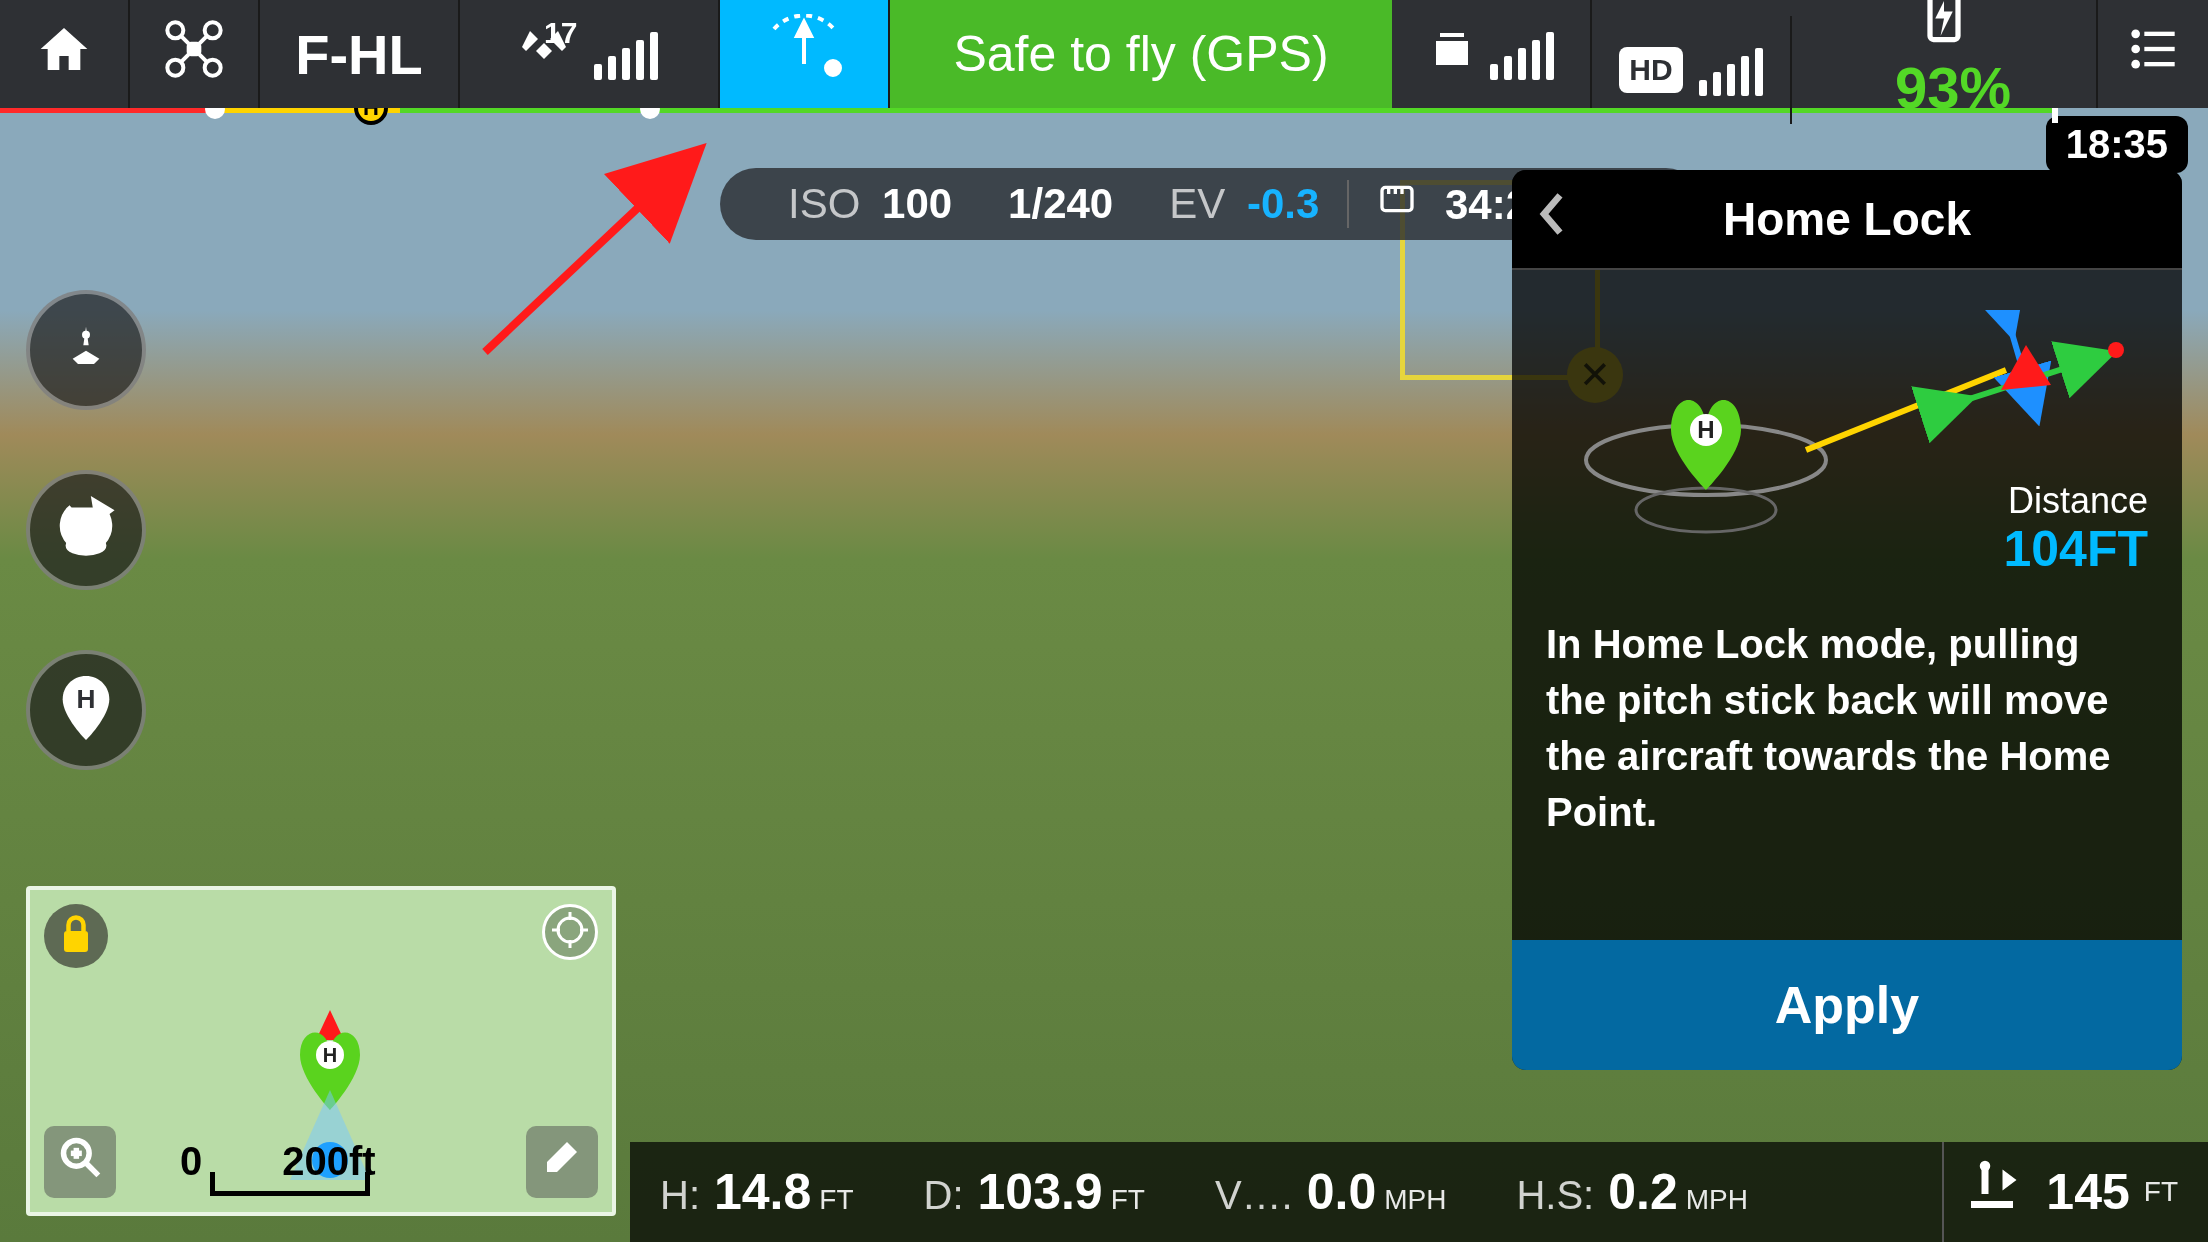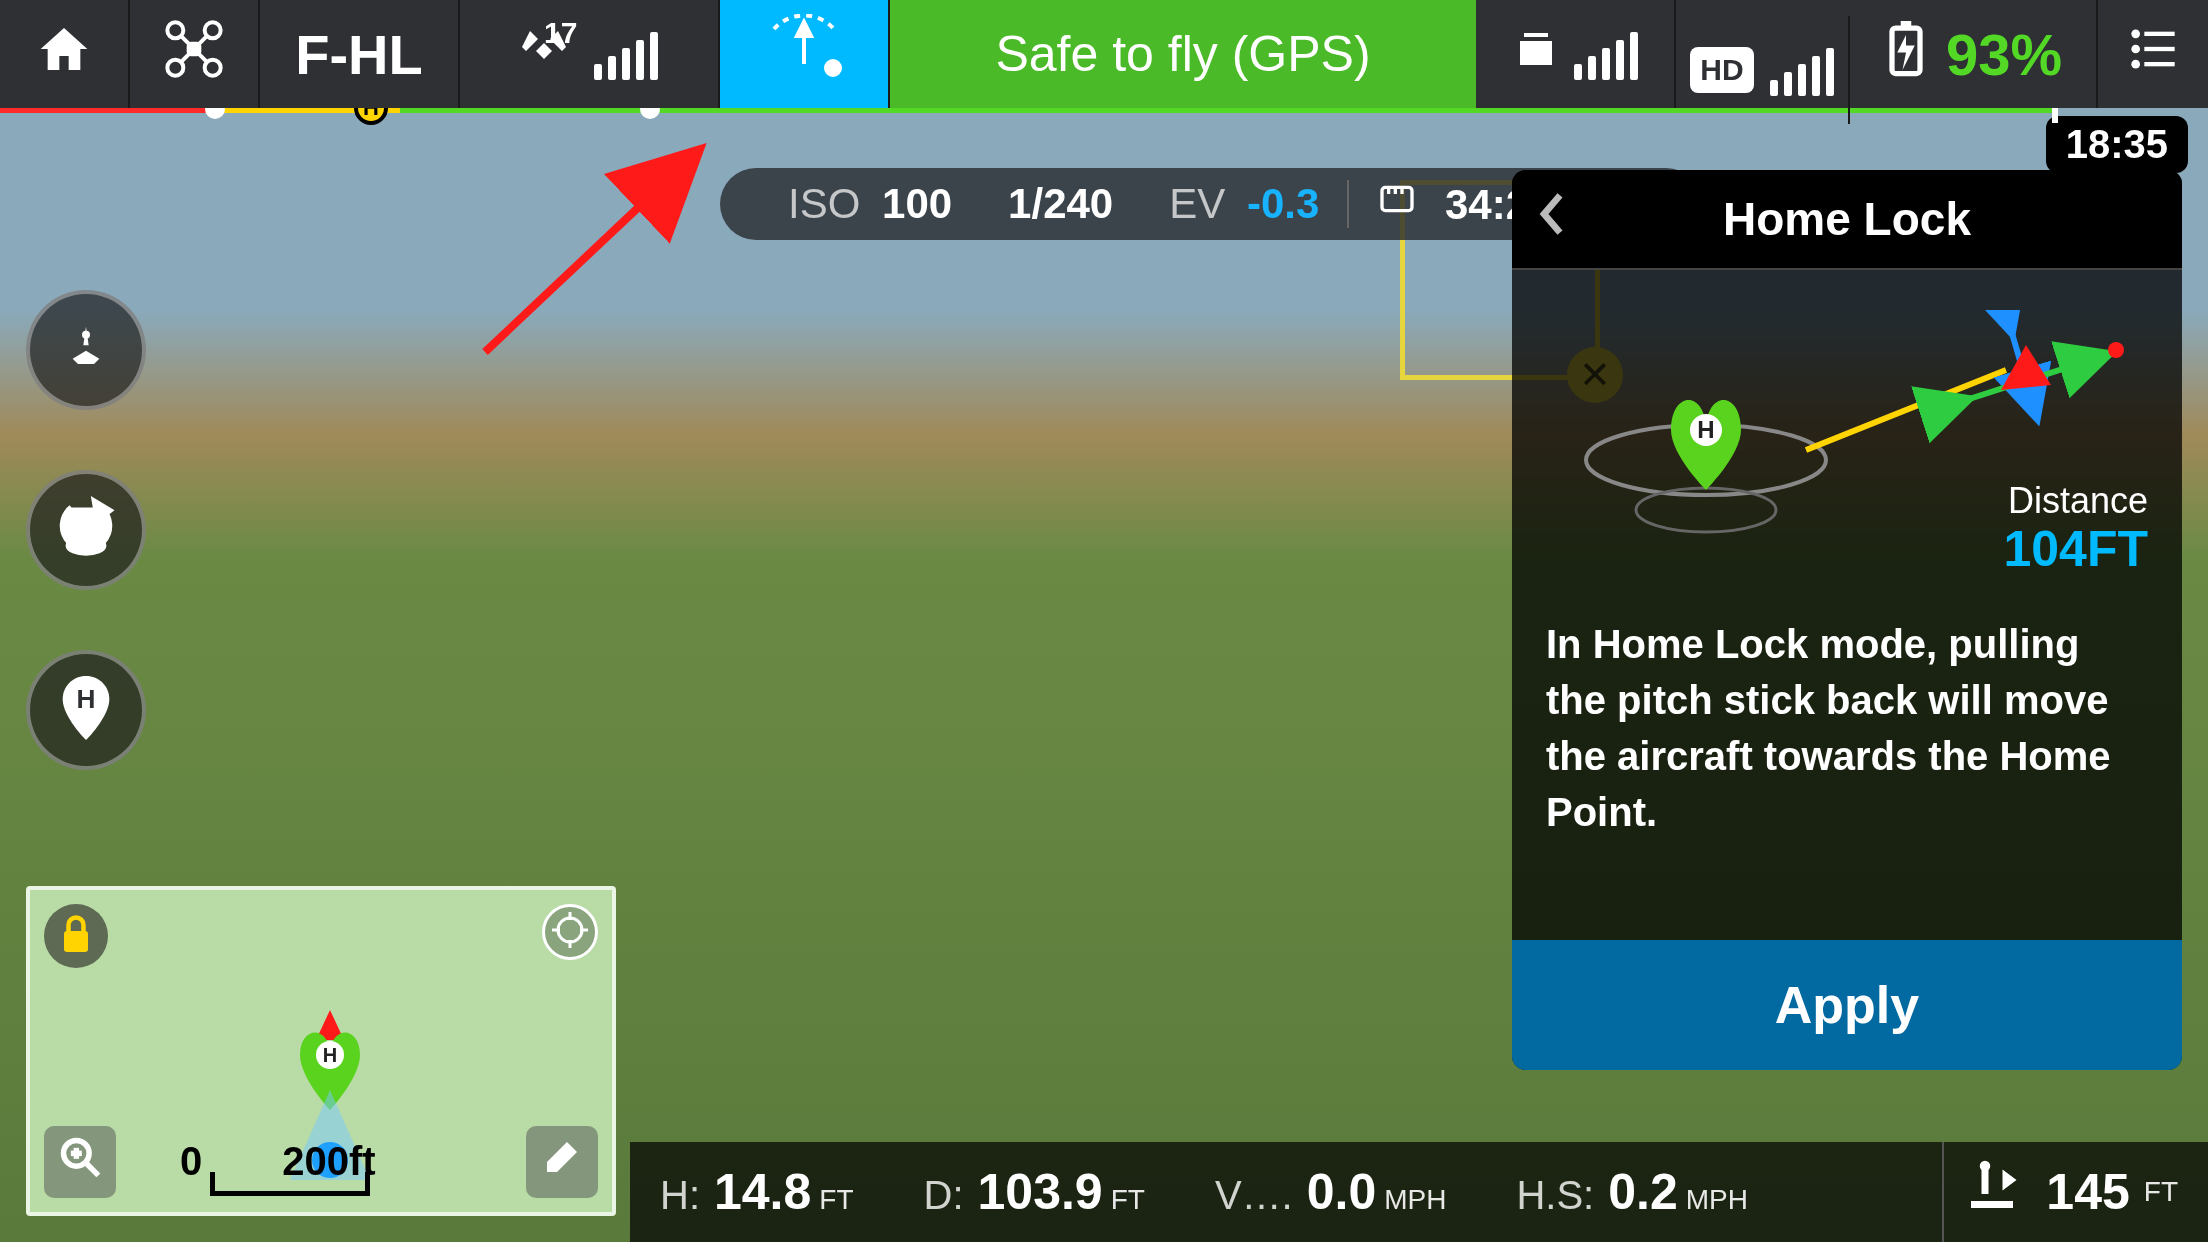--- a/index.html
+++ b/index.html
@@ -22,22 +22,22 @@
   .top-cell { height:100%; display:flex; align-items:center; justify-content:center;
     border-right:2px solid #1a1a1a; padding:0 12px;}
   .top-cell.no-border{border-right:none;}
   .top-home{width:130px;}
   .top-drone{width:130px;}
   .top-mode{width:200px; font-weight:600; font-size:56px;}
   .top-gps{width:260px; position:relative;}
   .top-ioc{width:170px; background:#00baff;}
   .top-status{flex:1; background:#4aba28; font-size:50px; font-weight:500;}
   .top-rc{width:200px;}
-  .top-hd{width:174px;margin-top:32px;}
-  .top-batt{width:248px;}
+  .top-hd{width:200px;margin-top:32px;}
+  .top-batt{width:306px;flex-direction:column;}
   .top-menu{width:110px;}
   .batt-val{color:#53d826; font-weight:700; font-size:58px; margin-left:18px;}
   .sat-count{position:absolute; top:16px; left:84px; font-size:30px; font-weight:600;}
   .icon-bars{display:flex; align-items:flex-end; gap:6px; height:52px;}
   .icon-bars span{width:8px; background:#fff; border-radius:2px;}
   .icon-bars span:nth-child(1){height:16px;}
   .icon-bars span:nth-child(2){height:24px;}
   .icon-bars span:nth-child(3){height:32px;}
   .icon-bars span:nth-child(4){height:40px;}
   .icon-bars span:nth-child(5){height:48px;}

